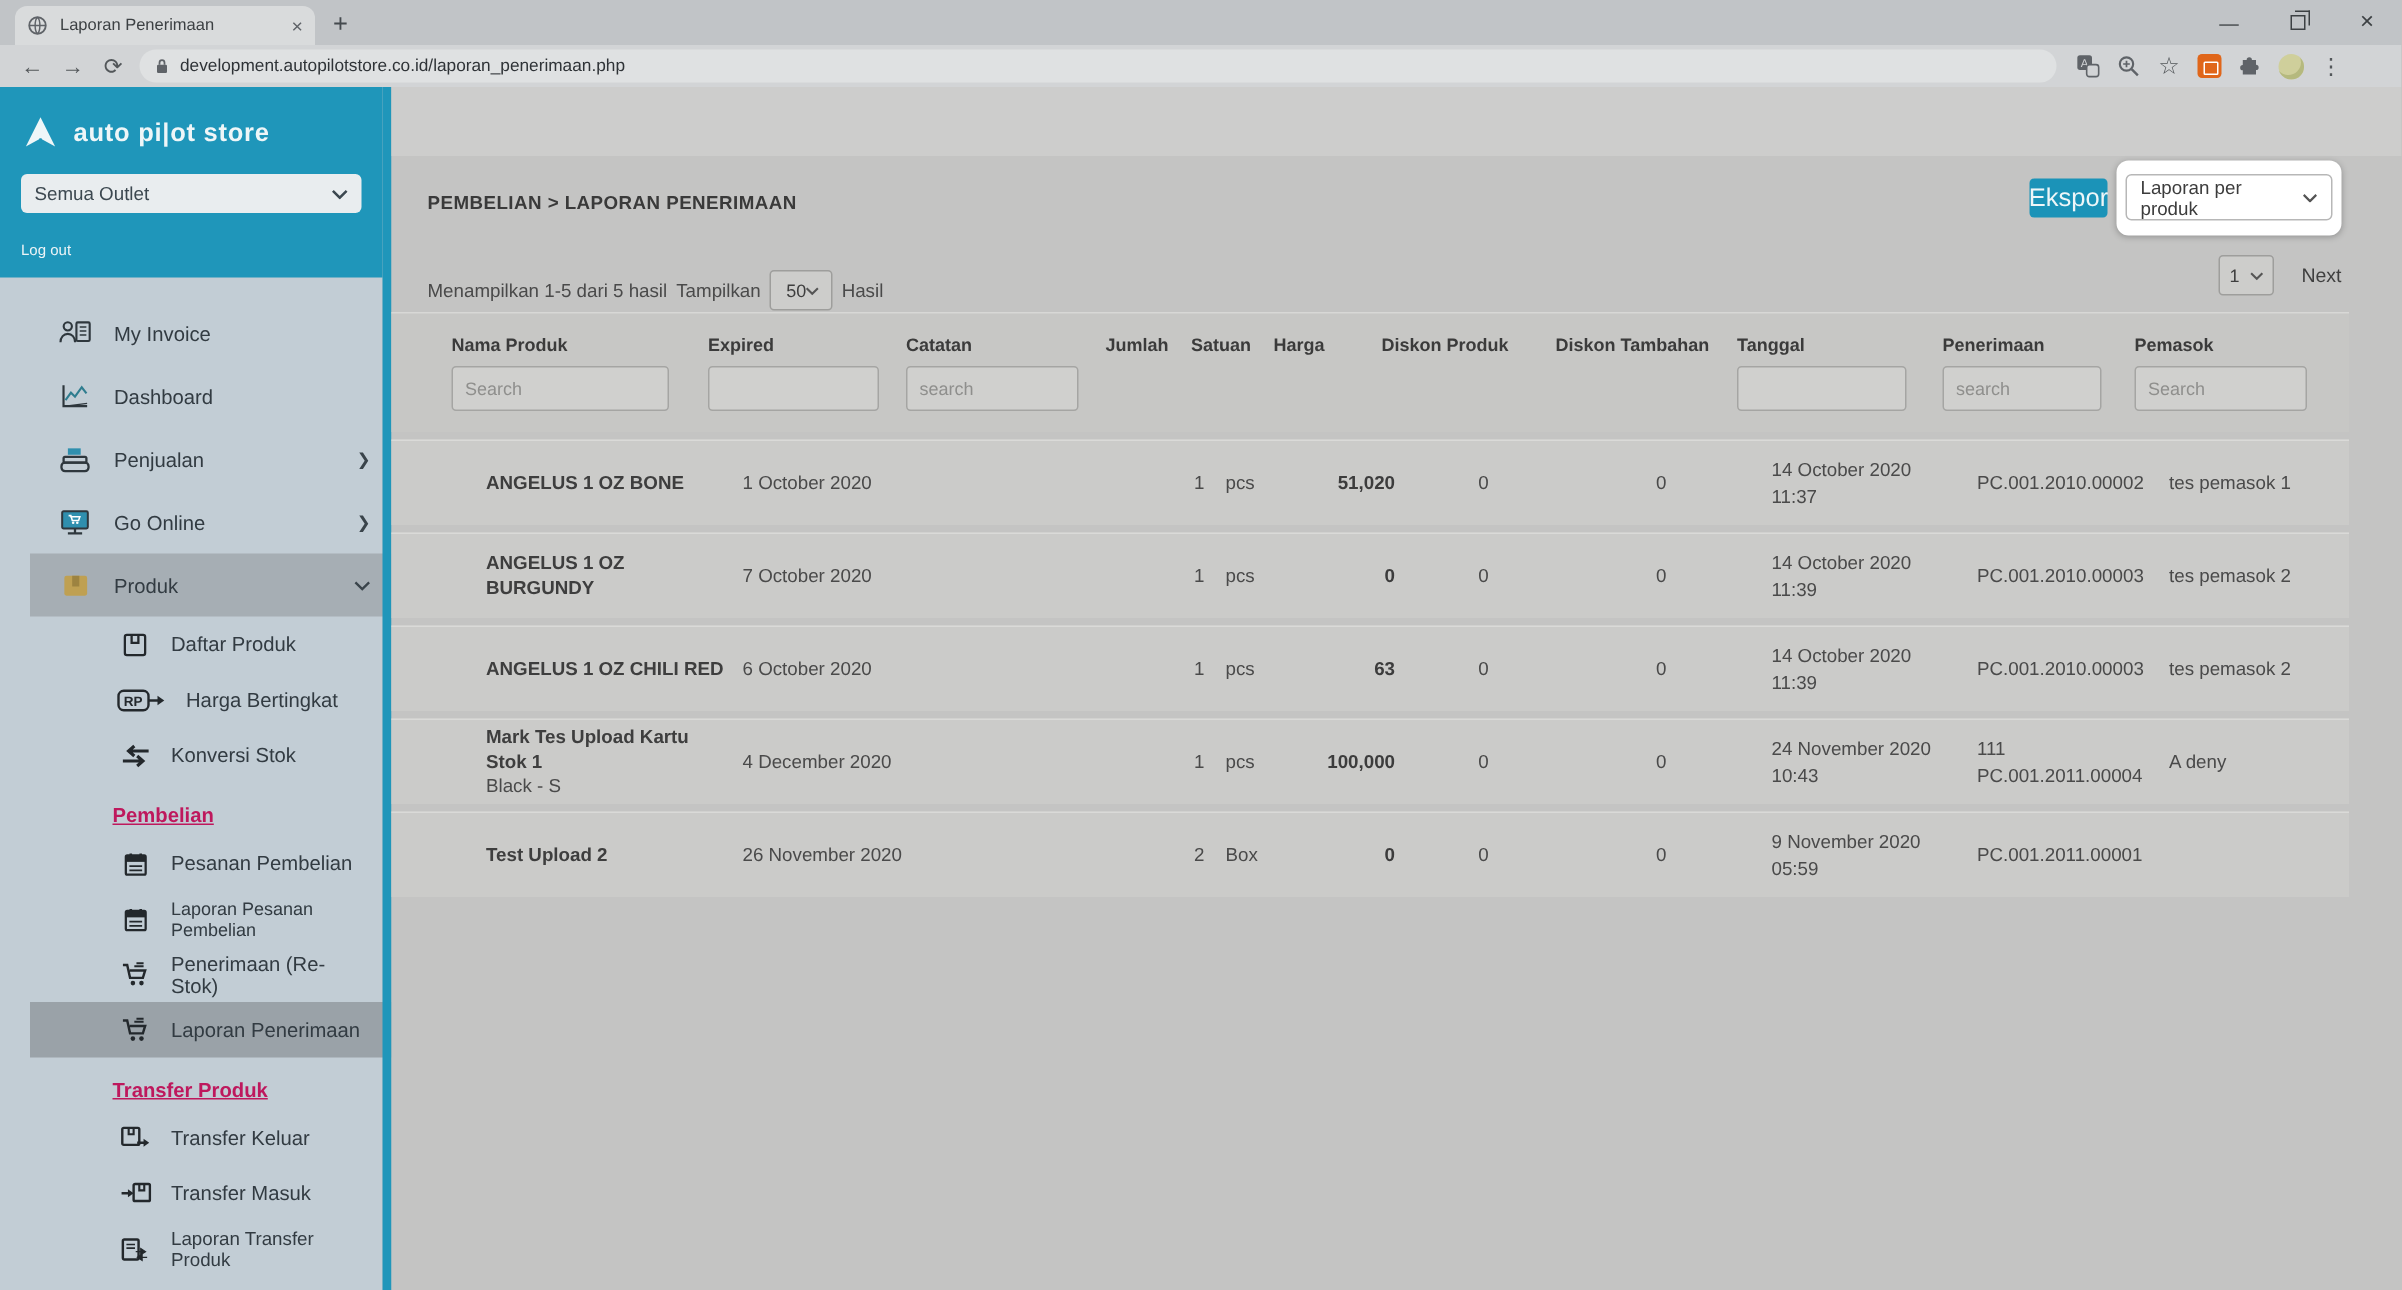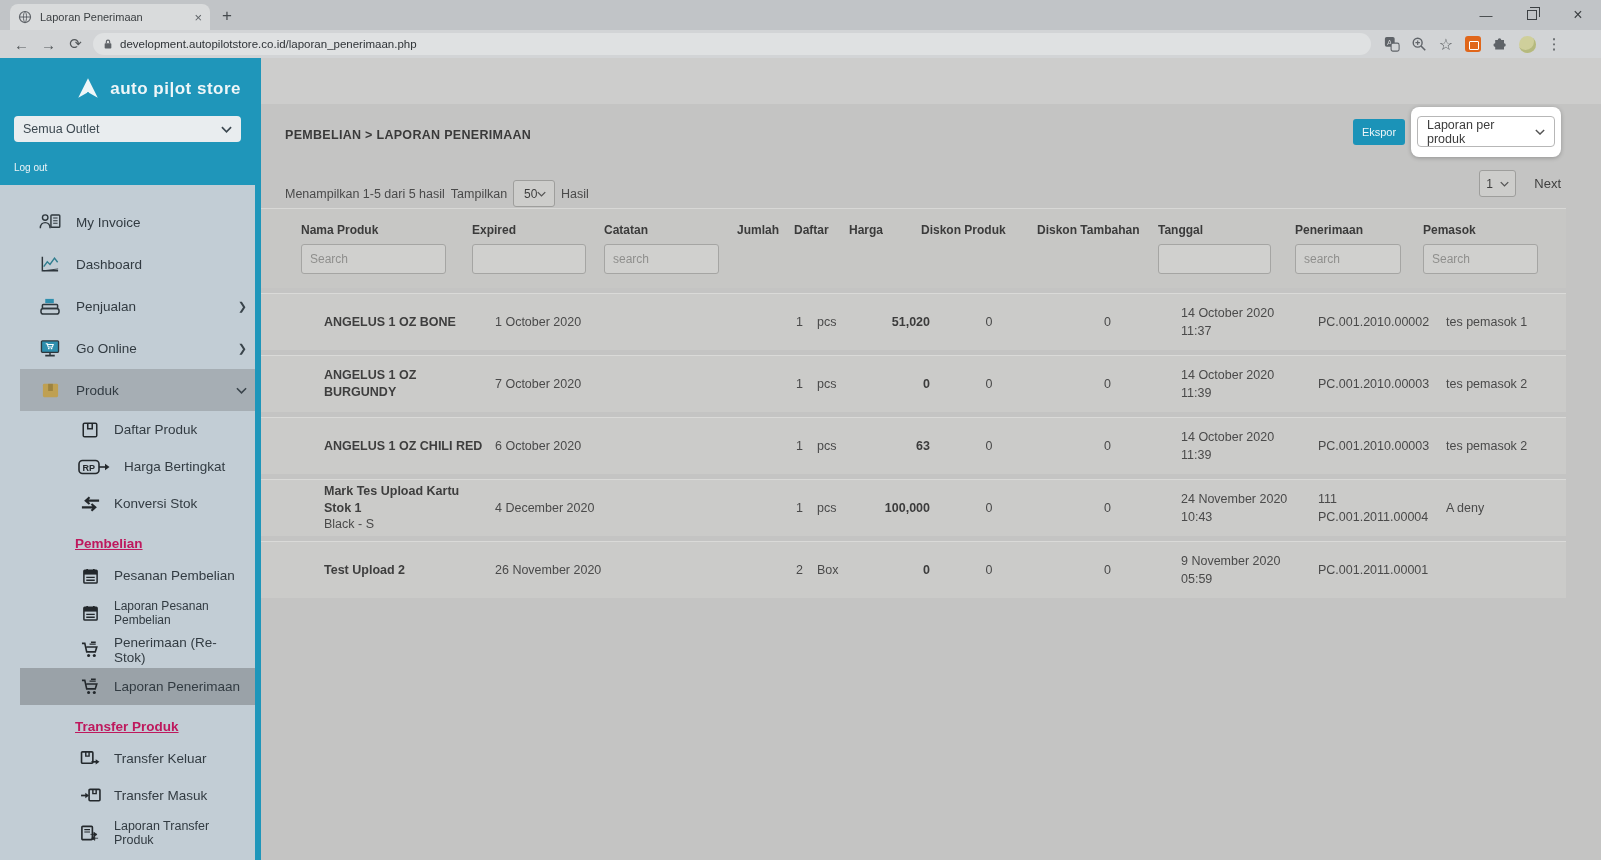--- a/index.html
+++ b/index.html
@@ -31,21 +31,21 @@
   .ext-orange { width:16px; height:16px; background:#e0661a; border-radius:3px; position:relative; }
   .ext-orange:before { content:""; position:absolute; left:4px; top:5px; width:8px; height:7px;
            border:1.4px solid #fff; border-radius:1px; }
   .avatar-circle { width:17px; height:17px; border-radius:50%; background:#cfcf9b;
            box-shadow:inset -2px -3px 0 #b5b97e; }
 
   
   .sidebar { position:absolute; left:0; top:58px; width:255px; height:802px; background:#c2cdd5; }
   .sidebar-accent { position:absolute; left:255px; top:58px; width:6px; height:802px; background:#1f96ba; }
   .side-head { background:#1f96ba; height:127px; padding:10px 14px 0 14px; }
-  .logo-row { display:flex; align-items:center; gap:9px; height:42px;justify-content:flex-end; }
+  .logo-row { display:flex; align-items:center; gap:9px; height:42px; }
   .logo-text { color:#eef6f8; font-size:17px; letter-spacing:.5px; font-weight:bold; }
   .outlet-select { margin-top:6px; height:26px; background:#e9edef; border-radius:4px;
         display:flex; align-items:center; justify-content:space-between; padding:0 9px;
         font-size:12.5px; color:#3c4850; }
   .logout { margin-top:20px; color:#edf4f7; font-size:10px; }
 
   .menu { padding-top:16px;padding-left:20px; }
   .mi { height:42px; display:flex; align-items:center; padding:0 14px 0 18px; gap:14px;
         color:#323b42; font-size:13.5px; position:relative; width:241px; }
   .mi .lbl { flex:1; }
@@ -57,21 +57,21 @@
         text-decoration:underline; }
   .micon { width:24px; display:flex; justify-content:center; }
 
   
   .main { position:absolute; left:261px; top:58px; width:1340px; height:802px; background:#c4c4c3; }
   .topstrip { height:46px; background:#cdcdcc; }
   .crumb-row { position:relative; height:62px; }
   .breadcrumb { position:absolute; left:24px; top:24px; font-size:12.5px; font-weight:bold;
         color:#3a3a3a; letter-spacing:.3px; }
   .ekspor-btn { position:absolute; right:196px; top:15px; width:52px; height:26px; background:#1b93b8;
-        color:#eef6f8; font-size:11px; border:none; border-radius:3px; display:flex;
+        color:#eef6f8; font-size:17px; border:none; border-radius:3px; display:flex;
         align-items:center; justify-content:center; }
   .spotlight { position:absolute; right:40px; top:3px; width:150px; height:50px; background:#ffffff;
         border-radius:8px; box-shadow:0 1px 4px rgba(0,0,0,.25); }
   .report-select { position:absolute; right:46px; top:12px; width:138px; height:31px; background:#fff;
         border:1px solid #b7b7b7; border-radius:4px; display:flex; align-items:center;
         justify-content:space-between; padding:0 9px; font-size:12.5px; color:#3c3c3c; }
 
   .meta-row { position:relative; height:50px; }
   .showing { position:absolute; left:24px; top:14px; font-size:12.5px; color:#4a4a4a;
         display:flex; align-items:center; gap:6px; }
@@ -418,21 +418,21 @@
         </div>
       <div class="th-wrap" style="padding-right:18px">
           <span class="th">Expired</span>
         <input class="f-input" style="">
         </div>
       <div class="th-wrap" style="padding-right:18px">
           <span class="th">Catatan</span>
         <input class="f-input" placeholder="search" style="">
         </div>
       <div class="th">Jumlah</div>
-      <div class="th">Daftar</div>
+      <div class="th">Satuan</div>
       <div class="th">Harga</div>
       <div class="th">Diskon Produk</div>
       <div class="th">Diskon Tambahan</div>
       <div class="th-wrap" style="padding-right:24px">
           <span class="th">Tanggal</span>
         <input class="f-input" style="">
         </div>
       <div class="th-wrap" style="padding-right:22px">
           <span class="th">Penerimaan</span>
         <input class="f-input" placeholder="search" style="">

